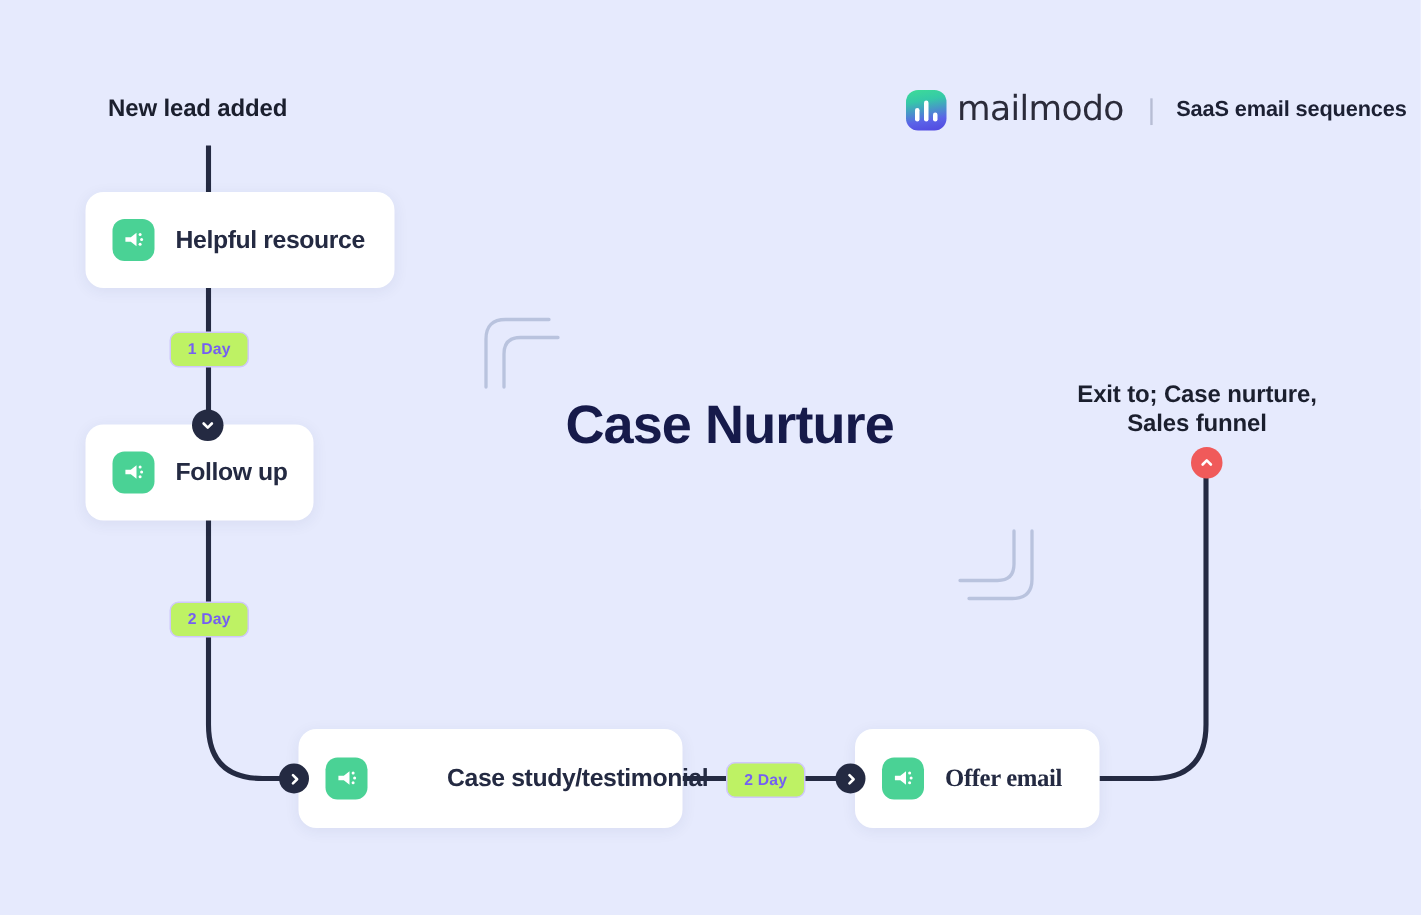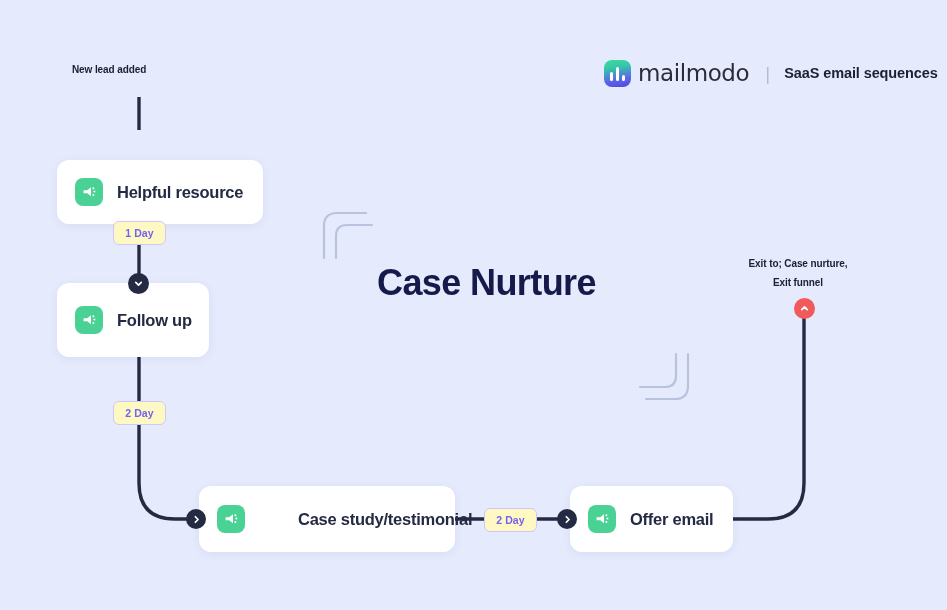--- a/index.html
+++ b/index.html
@@ -80,21 +80,21 @@
     font-size: 36px;
     font-weight: bold;
     color: #161a4a;
     letter-spacing: -0.6px;
     white-space: nowrap;
   }
 
   
   .caption {
     position: absolute;
-    font-size: 10px;
+    font-size: 16px;
     font-weight: bold;
     color: #1b1f2e;
     letter-spacing: -0.1px;
     white-space: nowrap;
   }
   .caption-start { left: 72px; top: 64px; }
   .caption-exit {
     left: 713px;
     top: 254px;
     text-align: center;
@@ -133,29 +133,29 @@
   }
   .node-label {
     margin-left: 14px;
     font-size: 16.5px;
     font-weight: bold;
     color: #242a42;
     letter-spacing: -0.25px;
     white-space: nowrap;
   }
 
-  #node-helpful  { left: 57px;  top: 128px; width: 206px; height: 64px; margin-top: 32px; }
-  #node-followup { left: 57px;  top: 283px; width: 152px; height: 74px; }
+  #node-helpful  { left: 57px;  top: 128px; width: 206px; height: 64px; }
+  #node-followup { left: 57px;  top: 283px; width: 152px; height: 64px; }
   #node-case     { left: 199px; top: 486px; width: 256px; height: 66px; gap: 39px; }
-  #node-offer    { left: 570px; top: 486px; width: 163px; height: 66px; }
+  #node-offer    { left: 570px; top: 486px; width: 163px; height: 66px; font-family: Liberation Serif, serif; }
 
   
   .badge {
     position: absolute;
-    background: #fef9c3;
+    background: #bef264;
     border: 1.4px solid #cfc7fb;
     border-radius: 6px;
     color: #7460f2;
     font-size: 10.5px;
     font-weight: bold;
     display: flex;
     align-items: center;
     justify-content: center;
     letter-spacing: 0.1px;
   }
@@ -200,21 +200,21 @@
     <span class="brand-name">mailmodo</span>
     <span class="brand-sep">|</span>
     <span class="brand-tag">SaaS email sequences</span>
   </div>
 
   <div class="diagram-title">Case Nurture</div>
 
   <div class="caption caption-start">New lead added</div>
   <div class="caption caption-exit">
     <div>Exit to; Case nurture,</div>
-    <div>Exit funnel</div>
+    <div>Sales funnel</div>
   </div>
 
   <svg id="wires" viewBox="0 0 947 610">
 
     <path d="M139,97 L139,130" stroke="#242a42" stroke-width="3.4" fill="none" stroke-linecap="butt"></path>
 
     <path d="M139,191 L139,284" stroke="#242a42" stroke-width="3.4" fill="none"></path>
 
     <path d="M139,344 L139,483 Q139,519 175,519 L190,519" stroke="#242a42" stroke-width="3.4" fill="none"></path>
 

